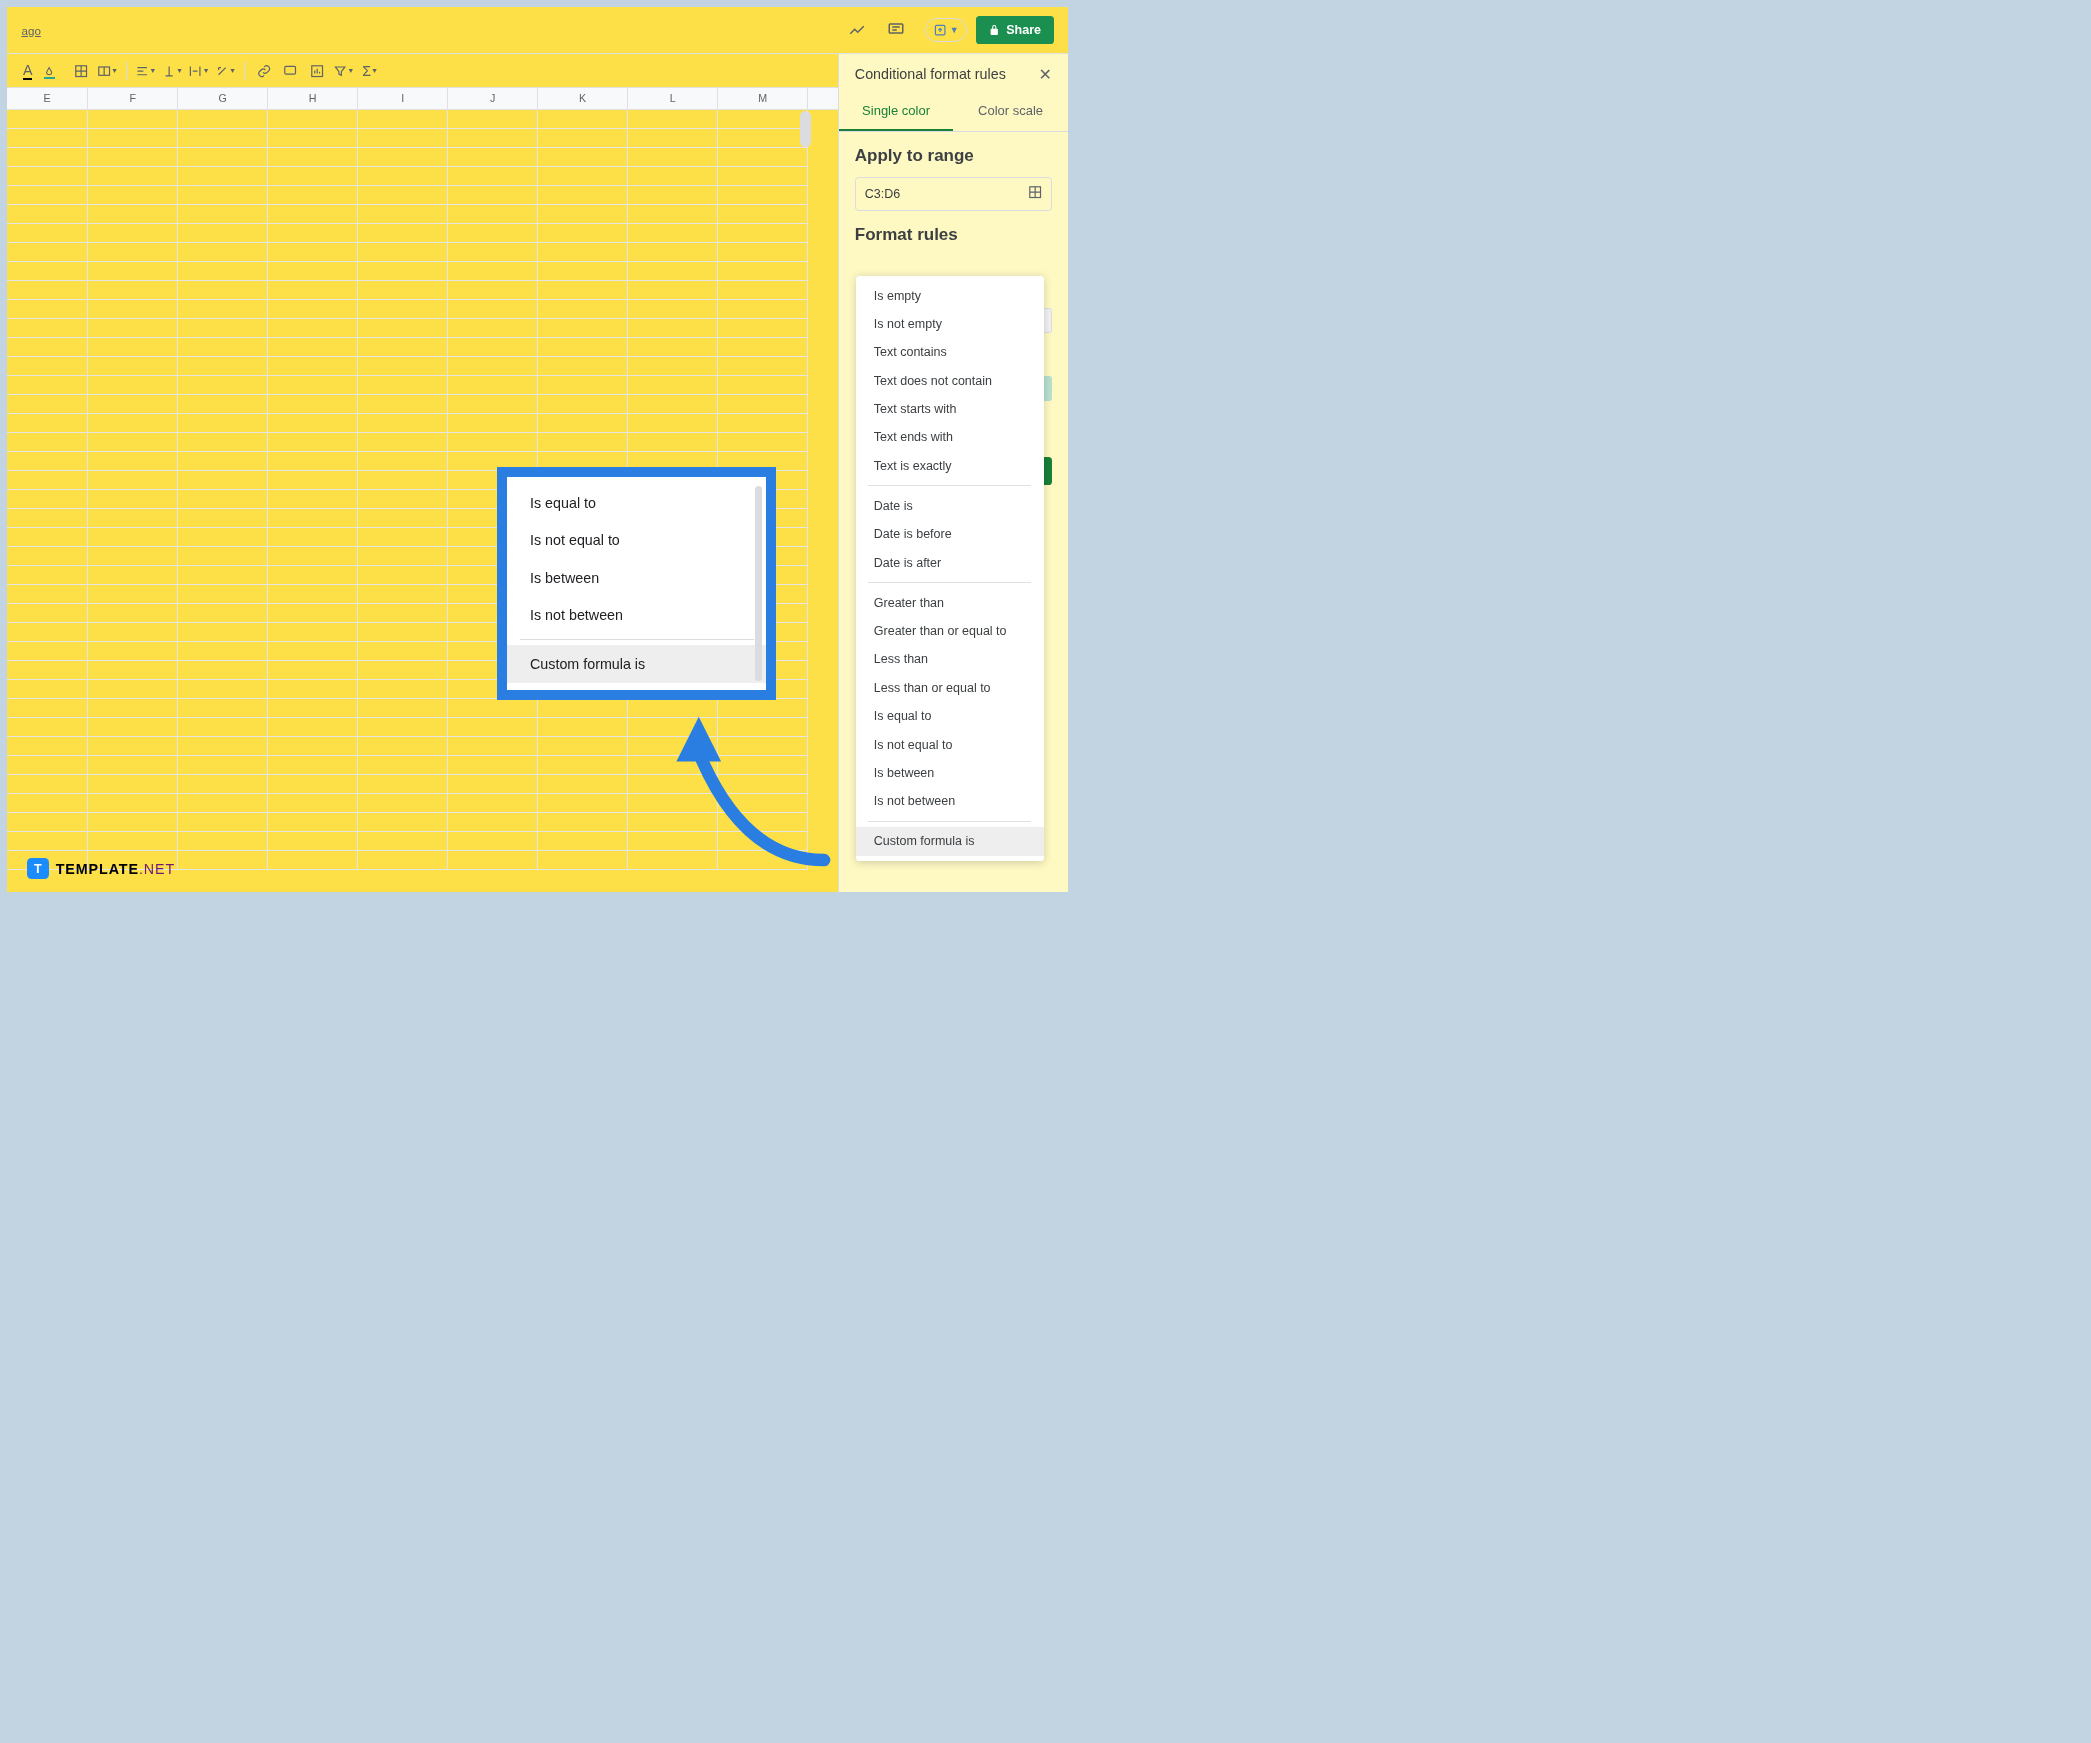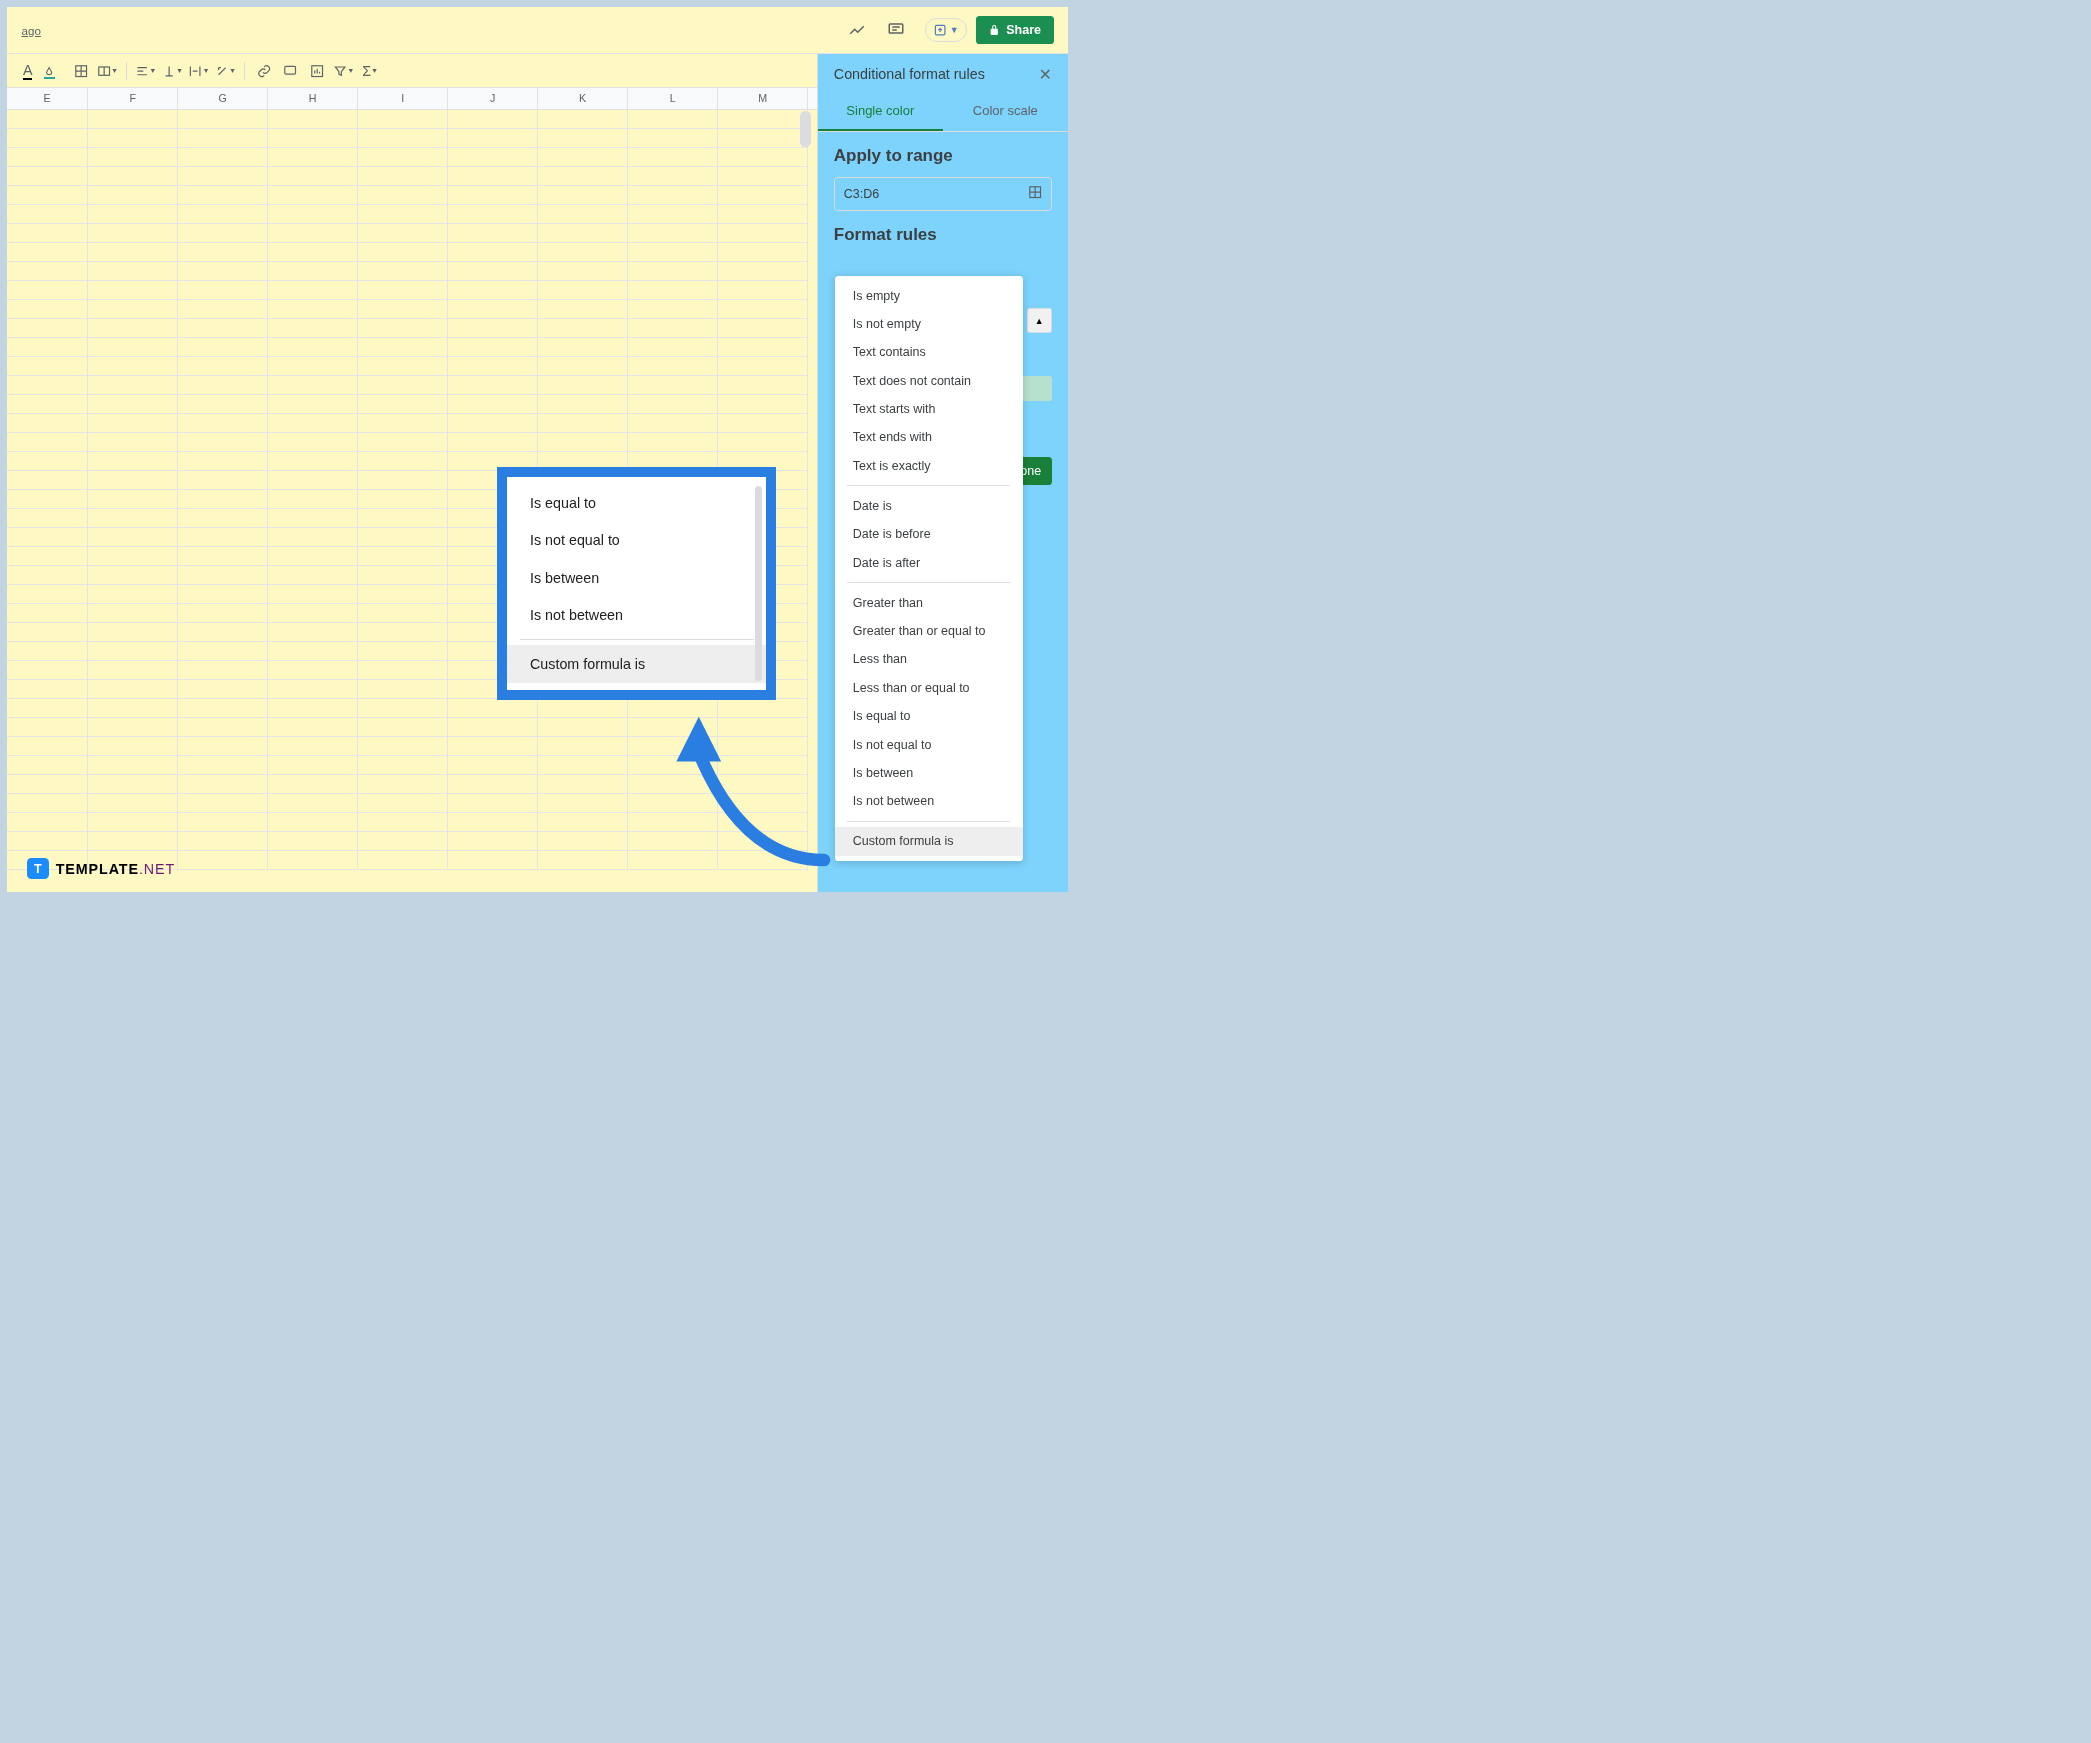--- a/index.html
+++ b/index.html
@@ -1,18 +1,18 @@
 <!DOCTYPE html>
 <html style="font-size:14.3px"><head>
 <meta charset="utf-8">
 <style>
 * { box-sizing: border-box; margin: 0; padding: 0; }
 body { font-family: Arial, "Helvetica Neue", sans-serif; background: #c2d3e2; width: 1075px; height: 899px; overflow: hidden; position: relative; }
 
-.app-frame { position: absolute; top: 7.2px; left: 7.2px; right: 7.2px; bottom: 7.2px; background: #fef9c3; }
+.app-frame { position: absolute; top: 7.2px; left: 7.2px; right: 7.2px; bottom: 7.2px; background: #fde047; }
 
 
 .topbar { display: flex; align-items: center; height: 47px; padding: 0 14.3px; border-bottom: 0.9px solid #e0e0e0; }
 .topbar .left { font-size: 11.6px; color: #5f6368; text-decoration: underline; }
 .topbar .spacer { flex: 1; }
 .topbar .ticon { width: 25px; height: 25px; display: flex; align-items: center; justify-content: center; margin: 0 7.2px; color: #5f6368; cursor: pointer; }
 .present-btn { display: flex; align-items: center; border: 0.9px solid #dadce0; border-radius: 16px; padding: 3.6px 7.2px; margin: 0 9px; color: #4f7dc0; }
 .share-btn { background: #1a8f4f; color: #fff; border-radius: 3.6px; padding: 7.2px 12.5px; font-weight: bold; font-size: 12.5px; display: flex; align-items: center; gap: 5.4px; cursor: pointer; }
 
 
@@ -28,21 +28,21 @@
 .colheaders .ch:first-child { flex: 0 0 81px; }
 
 
 .grid { position: relative; }
 .row { display: flex; height: 19px; }
 .row .cell { flex: 0 0 90px; border-right: 0.9px solid #e5e5e5; border-bottom: 0.9px solid #e5e5e5; }
 .row .cell:first-child { flex: 0 0 81px; }
 .vscroll { position: absolute; right: 0; top: 0; width: 10.7px; height: 36px; background: #dadce0; border-radius: 5.4px; }
 
 
-.sidebar { position: absolute; top: 54px; right: 7.2px; width: 251px; bottom: 7.2px; background: #7dd3fc; border-left: 0.9px solid #dadce0; padding: 10.7px 0 0 0; }
+.sidebar { position: absolute; top: 54px; right: 7.2px; width: 230px; bottom: 7.2px; background: #fef9c3; border-left: 0.9px solid #dadce0; padding: 10.7px 0 0 0; }
 .sidebar .header { display: flex; align-items: center; padding: 0 16px 9px 16px; }
 .sidebar .title { font-size: 14.3px; color: #3c4043; flex: 1; }
 .sidebar .close { color: #5f6368; font-size: 16px; cursor: pointer; }
 .tabs { display: flex; border-bottom: 0.9px solid #dadce0; }
 .tab { flex: 1; text-align: center; padding: 10.7px 0; font-size: 13px; color: #5f6368; cursor: pointer; }
 .tab.active { color: #188038; border-bottom: 2.7px solid #188038; font-weight: 500; }
 .section { padding: 14.3px 16px; }
 .section .label { font-size: 17px; font-weight: bold; color: #3c4043; margin-bottom: 10.7px; }
 .range-input { display: flex; align-items: center; border: 0.9px solid #dadce0; border-radius: 3.6px; padding: 7.2px 9px; font-size: 12.5px; color: #3c4043; }
 .range-input .grid-icon { margin-left: auto; color: #5f6368; }

